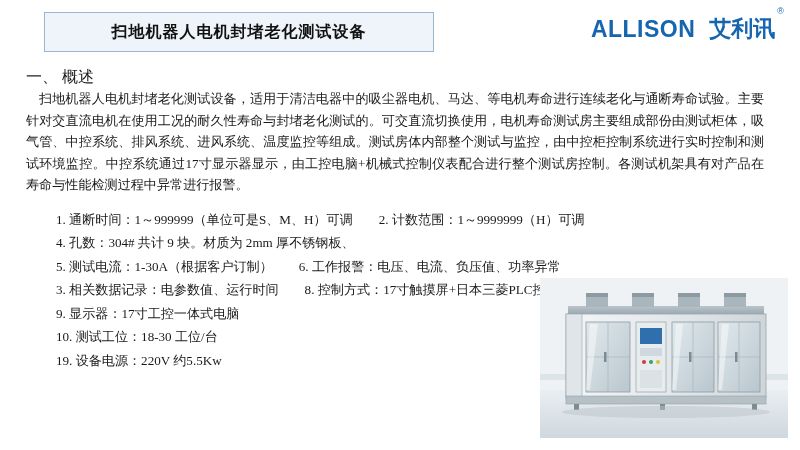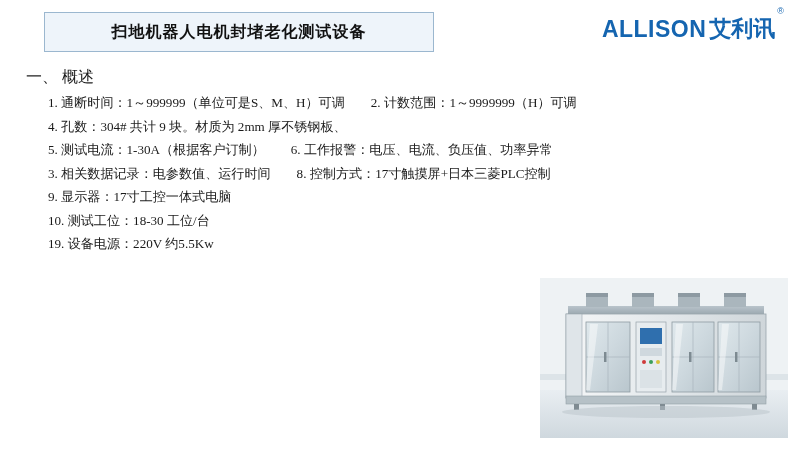--- a/index.html
+++ b/index.html
@@ -51,21 +51,21 @@
     font-size: 23px;
     font-weight: bold;
     color: #1565b0;
     letter-spacing: 0.5px;
     line-height: 1;
   }
   .logo .logo-cn {
     font-size: 22px;
     font-weight: bold;
     color: #1565b0;
-    margin-left: 3px;
+    margin-left: 14px;
     line-height: 1;
     font-family: "Liberation Serif", "DejaVu Serif", serif;
   }
   .logo .logo-r {
     font-size: 9px;
     color: #1565b0;
     margin-left: 2px;
     position: relative;
     top: -12px;
   }
@@ -85,21 +85,21 @@
   .para {
     margin: 0;
     text-align: justify;
     text-justify: inter-ideograph;
     font-size: 13.1px;
     line-height: 21.5px;
     text-indent: 13px;
     width: 738px;
   }
   .params {
-    margin: 4px;
+    margin: 12px;
     padding: 0;
     list-style: none;
   }
   .params li {
     font-size: 13.1px;
     line-height: 23.5px;
     padding-left: 18px;
     white-space: nowrap;
   }
   .params li .gap {
@@ -131,20 +131,21 @@
     <span class="logo-cn">艾利讯</span>
     <span class="logo-r">®</span>
   </div>
 
 </div>
 
 <div class="content">
 
   <p class="sec-head">一、 概述</p>
 
+  <p class="para">扫地机器人电机封堵老化测试设备，适用于清洁电器中的吸尘器电机、马达、等电机寿命进行连续老化与通断寿命试验。主要针对交直流电机在使用工况的耐久性寿命与封堵老化测试的。可交直流切换使用，电机寿命测试房主要组成部份由测试柜体，吸气管、中控系统、排风系统、进风系统、温度监控等组成。测试房体内部整个测试与监控，由中控柜控制系统进行实时控制和测试环境监控。中控系统通过17寸显示器显示，由工控电脑+机械式控制仪表配合进行整个测试房控制。各测试机架具有对产品在寿命与性能检测过程中异常进行报警。</p>
 
 
   <ul class="params">
     <li>
       <span>1. 通断时间：1～999999（单位可是S、M、H）可调</span><span class="gap"></span><span>2. 计数范围：1～9999999（H）可调</span>
     </li>
     <li>
       <span>4. 孔数：304#  共计 9 块。材质为 2mm 厚不锈钢板、</span>
     </li>
     <li>

